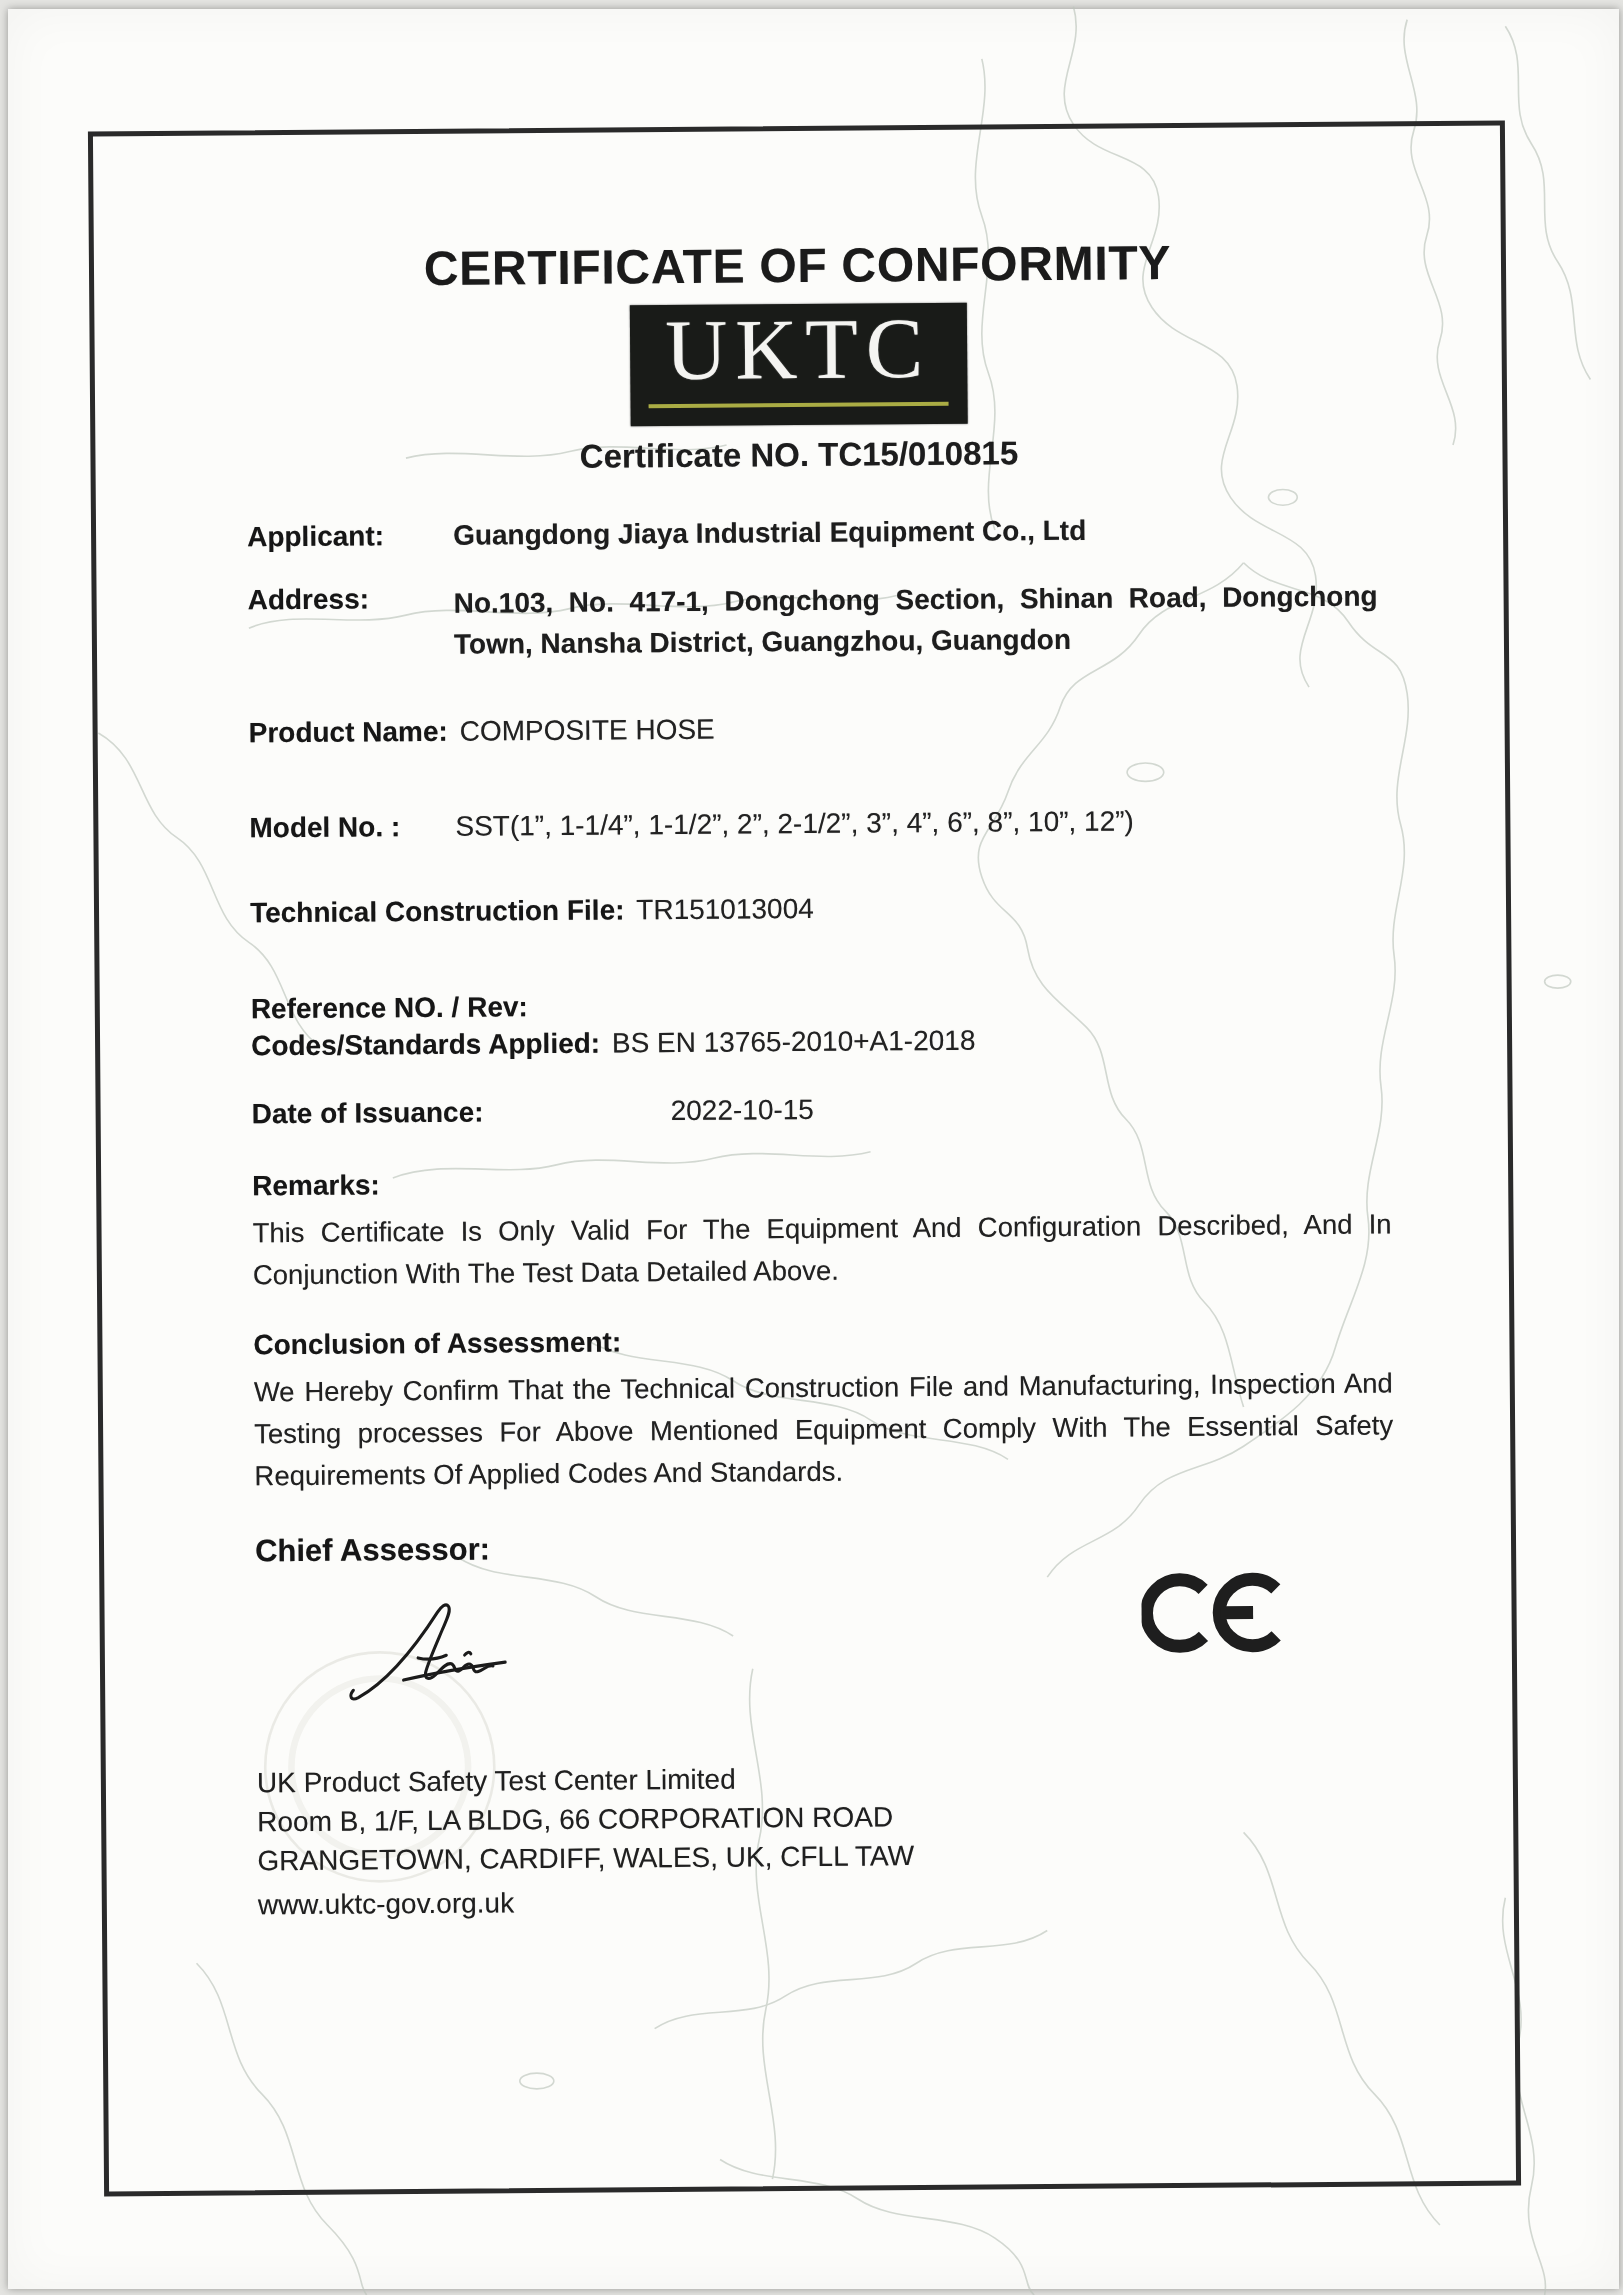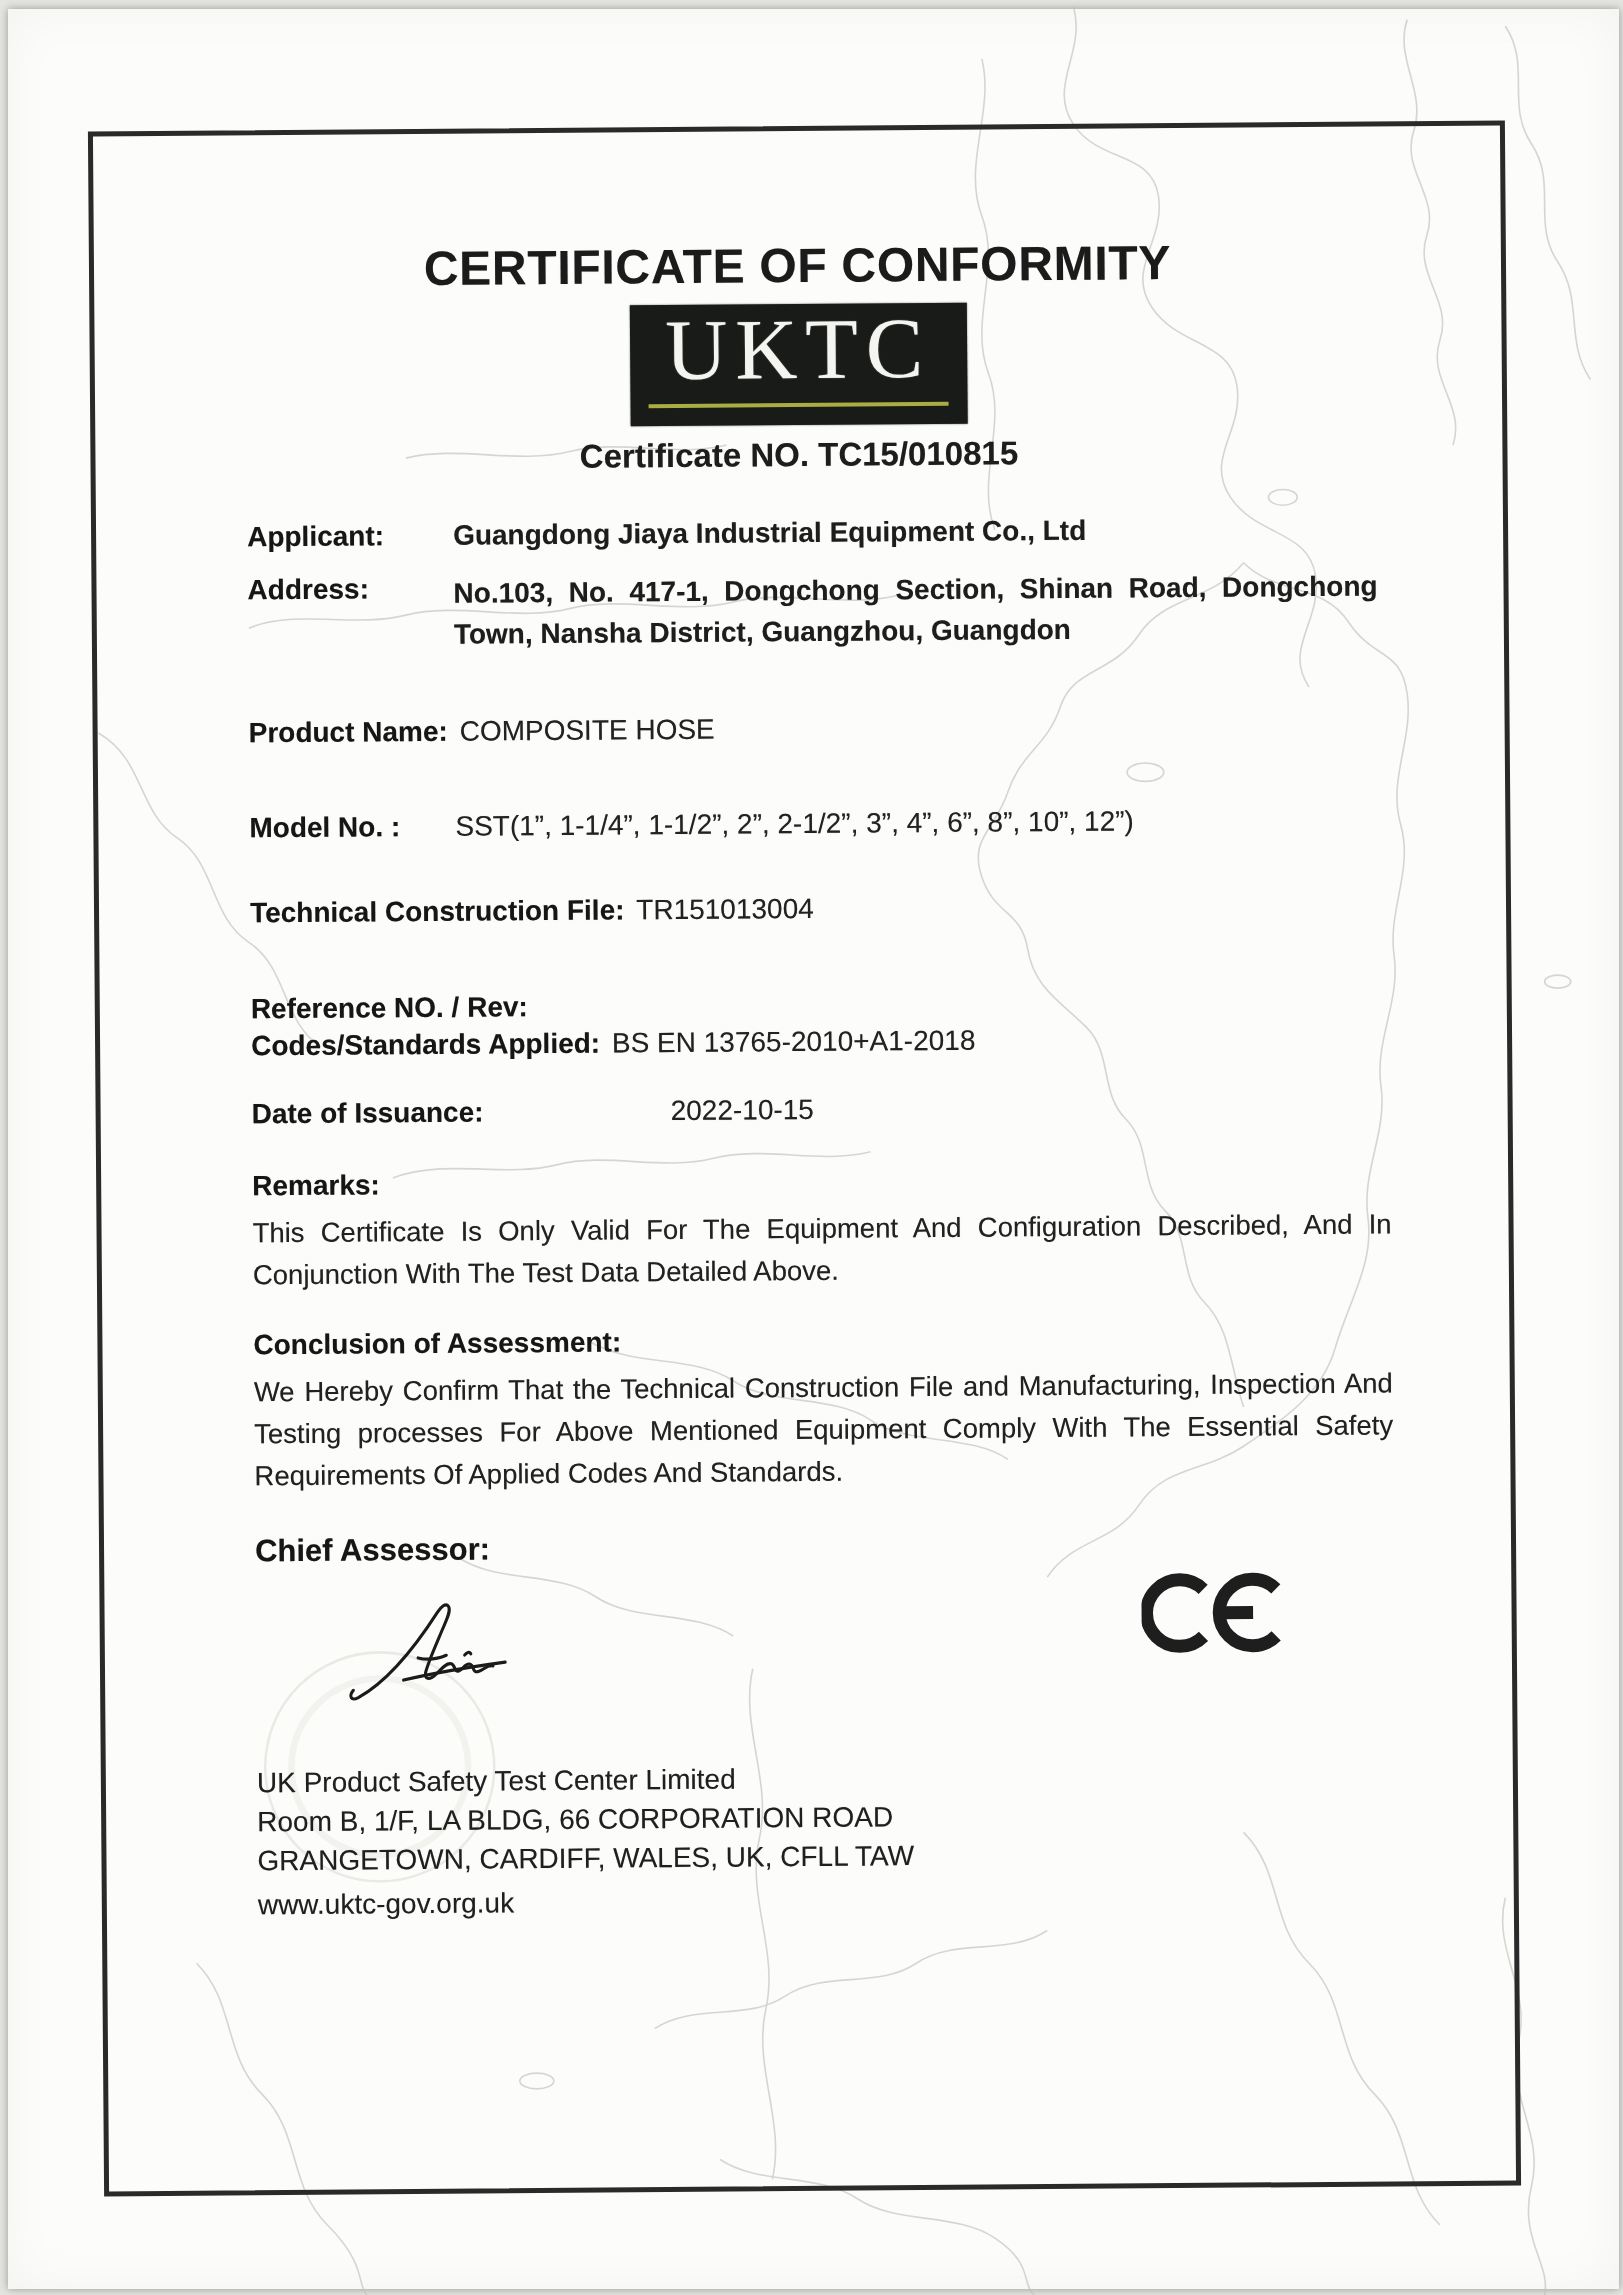--- a/index.html
+++ b/index.html
@@ -161,21 +161,21 @@
       <span class="logo-underline"></span>
     </div>
 
     <div class="abs certno ink">Certificate NO. TC15/010815</div>
 
     <div class="row ink" style="top:386px">
       <span class="lbl">Applicant:</span>
       <span class="colval valbold">Guangdong Jiaya Industrial Equipment Co., Ltd</span>
     </div>
 
-    <div class="row ink" style="top:439px">
+    <div class="row ink" style="top:449px">
       <span class="lbl">Address:</span>
       <span class="wrapval">No.103, No. 417-1, Dongchong Section, Shinan Road, Dongchong Town, Nansha District, Guangzhou, Guangdon</span>
     </div>
 
     <div class="row ink" style="top:582px">
       <span class="lbl">Product Name:</span><span class="inlval">COMPOSITE HOSE</span>
     </div>
 
     <div class="row ink" style="top:677px">
       <span class="lbl">Model No. :</span>

